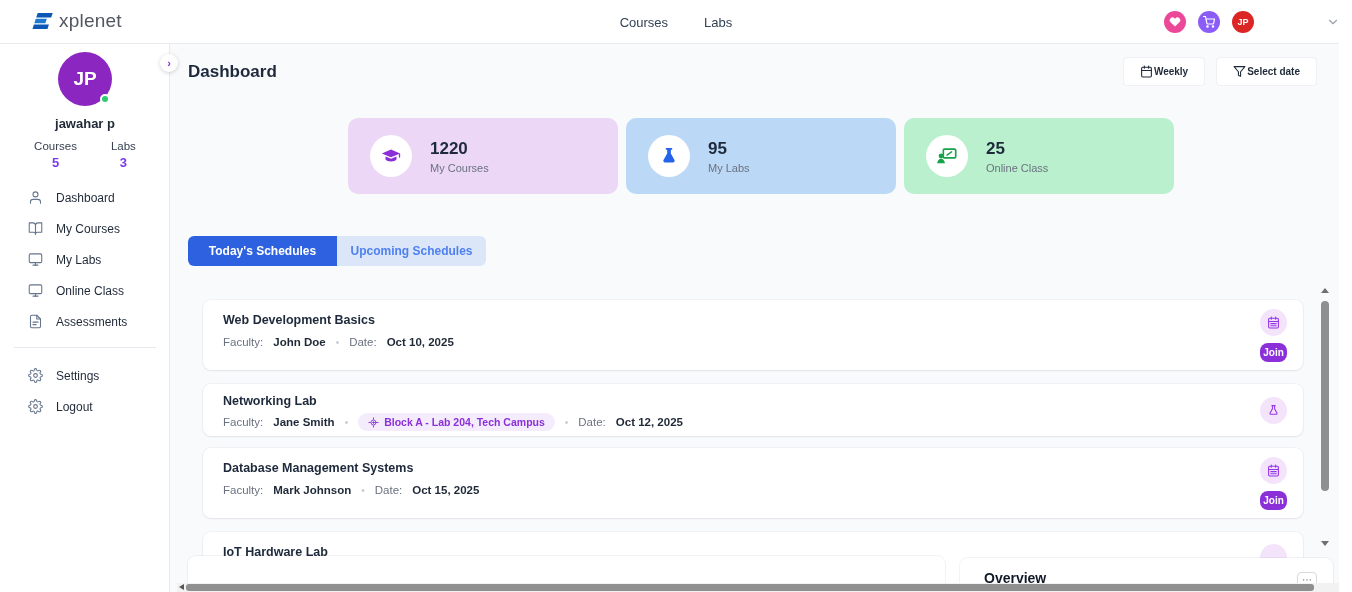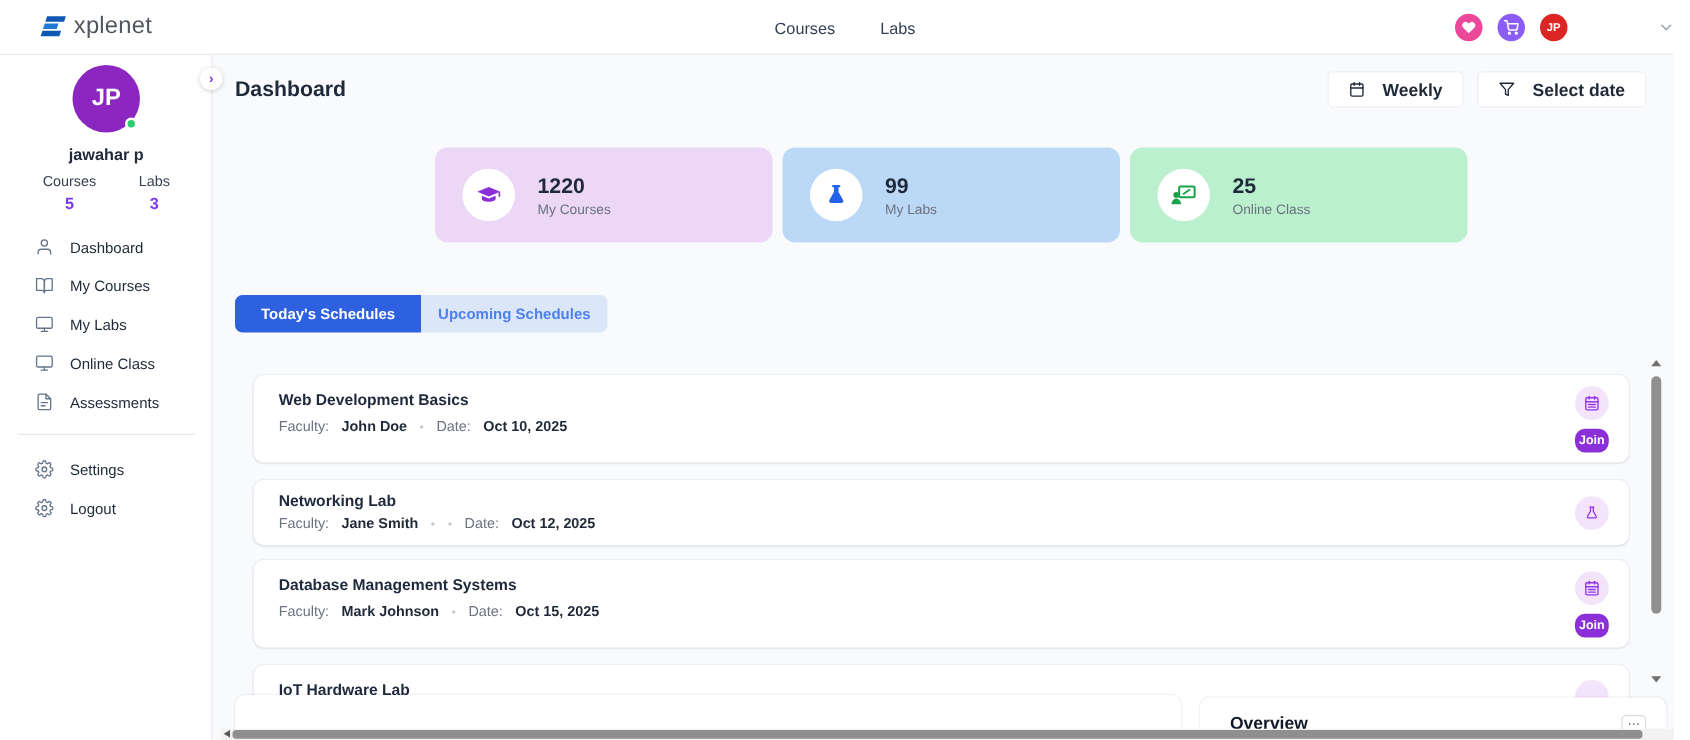--- a/index.html
+++ b/index.html
@@ -33,21 +33,21 @@
   .side-stat-value { margin-top:3px; font-size:13px; font-weight:bold; color:#7c3aed; }
   .side-menu { position:absolute; top:138px; left:0; width:170px; }
   .side-item { height:31px; display:flex; align-items:center; gap:13px; padding-left:28px; font-size:12px; color:#1f2937; cursor:pointer; }
   .side-item svg { flex:0 0 auto; }
   .side-divider { position:absolute; top:303px; left:14px; width:142px; height:1px; background:#e7e9ee; }
   .side-footer { position:absolute; top:316px; left:0; width:170px;text-align:center; }
 
   
   .main-title { position:absolute; left:188px; top:62px; font-size:17px; font-weight:600; color:#1e293b; z-index:5; }
   .hdr-btns { position:absolute; top:57px; right:22px; display:flex; gap:11px; z-index:5; }
-  .hdr-btn { height:29px; background:#fff; border:1px solid #efeff4; border-radius:4px; display:flex; align-items:center; gap:14px; padding:0 16px; font-size:14px; font-weight:600; color:#1f2937; cursor:pointer; }
+  .hdr-btn { height:29px; background:#fff; border:1px solid #efeff4; border-radius:4px; display:flex; align-items:center; gap:1px; padding:0 16px; font-size:10px; font-weight:600; color:#1f2937; cursor:pointer; }
 
   .stats-row { position:absolute; left:348px; top:118px; display:flex; gap:8px; z-index:5; }
   .stat-card { width:270px; height:76px; border-radius:10px; display:flex; align-items:center; padding-left:22px; gap:18px; }
   .stat-icon-circle { width:42px; height:42px; border-radius:50%; background:#fff; display:flex; align-items:center; justify-content:center; }
   .stat-value { font-size:17px; font-weight:bold; color:#1e293b; }
   .stat-label { font-size:11px; color:#6b7280; margin-top:3px; }
 
   .tabs { position:absolute; left:188px; top:236px; display:flex; z-index:5; }
   .tab { height:30px; width:149px; display:flex; align-items:center; justify-content:center; font-size:12px; cursor:pointer; }
   .tab.active { background:#2d61e0; color:#fff; font-weight:bold; border-radius:6px 0 0 6px; }
@@ -244,21 +244,21 @@
         <div class="stat-label">My Courses</div>
       </span>
     </div>
     <div class="stat-card" style="background:#bcd8f7;">
       <span class="stat-icon-circle">
         <svg width="20" height="20" viewBox="0 0 24 24" fill="#2563eb">
             <path d="M9 2.5h6a1 1 0 0 1 0 2h-.8V9l4.4 7.8c.7 1.3-.2 2.9-1.7 2.9H7.1c-1.5 0-2.4-1.6-1.7-2.9L9.8 9V4.5H9a1 1 0 0 1 0-2z"></path>
           </svg>
       </span>
       <span>
-        <div class="stat-value">99</div>
+        <div class="stat-value">95</div>
         <div class="stat-label">My Labs</div>
       </span>
     </div>
     <div class="stat-card" style="background:#baf0cd;">
       <span class="stat-icon-circle">
         <svg width="22" height="22" viewBox="0 0 24 24">
             <rect x="8" y="4.5" width="13.5" height="9.5" rx="1.2" fill="none" stroke="#16a34a" stroke-width="1.8"></rect>
             <line x1="12" y1="11" x2="17" y2="7.5" stroke="#16a34a" stroke-width="1.6" stroke-linecap="round"></line>
             <circle cx="5.5" cy="12" r="2.6" fill="#16a34a"></circle>
             <path d="M1.2 20c.5-3.2 2.2-5 4.3-5s3.8 1.8 4.3 5z" fill="#16a34a"></path>
@@ -299,20 +299,31 @@
       <button class="join-btn">Join</button>
     </div>
   </div>
 
   <div class="sched-card" style="top:384px; height:52px;">
     <div class="sched-title" style="top:10px;">Networking Lab</div>
     <div class="sched-meta" style="top:29px;">
       <span>Faculty:</span>
       <span class="meta-strong">Jane Smith</span>
       <span class="meta-dot">•</span>
+      <span class="loc-pill">
+        <svg width="11" height="11" viewBox="0 0 24 24" fill="none" stroke="#8b2fd9" stroke-width="2" stroke-linecap="round">
+            <line x1="12" y1="2" x2="12" y2="5"></line>
+            <line x1="12" y1="19" x2="12" y2="22"></line>
+            <line x1="2" y1="12" x2="5" y2="12"></line>
+            <line x1="19" y1="12" x2="22" y2="12"></line>
+            <circle cx="12" cy="12" r="5.5"></circle>
+            <circle cx="12" cy="12" r="1.6" fill="#8b2fd9"></circle>
+          </svg>
+        <span>Block A - Lab 204, Tech Campus</span>
+      </span>
       <span class="meta-dot">•</span>
       <span>Date:</span>
       <span class="meta-strong">Oct 12, 2025</span>
     </div>
     <div class="sched-right">
       <span class="badge-circle">
         <svg width="13" height="13" viewBox="0 0 24 24" fill="none" stroke="#9333ea" stroke-width="1.9" stroke-linecap="round" stroke-linejoin="round">
             <path d="M9 3h6"></path>
             <path d="M10 3v6l-4.3 7.6c-.6 1.1.2 2.4 1.4 2.4h9.8c1.2 0 2-1.3 1.4-2.4L14 9V3"></path>
           </svg>

